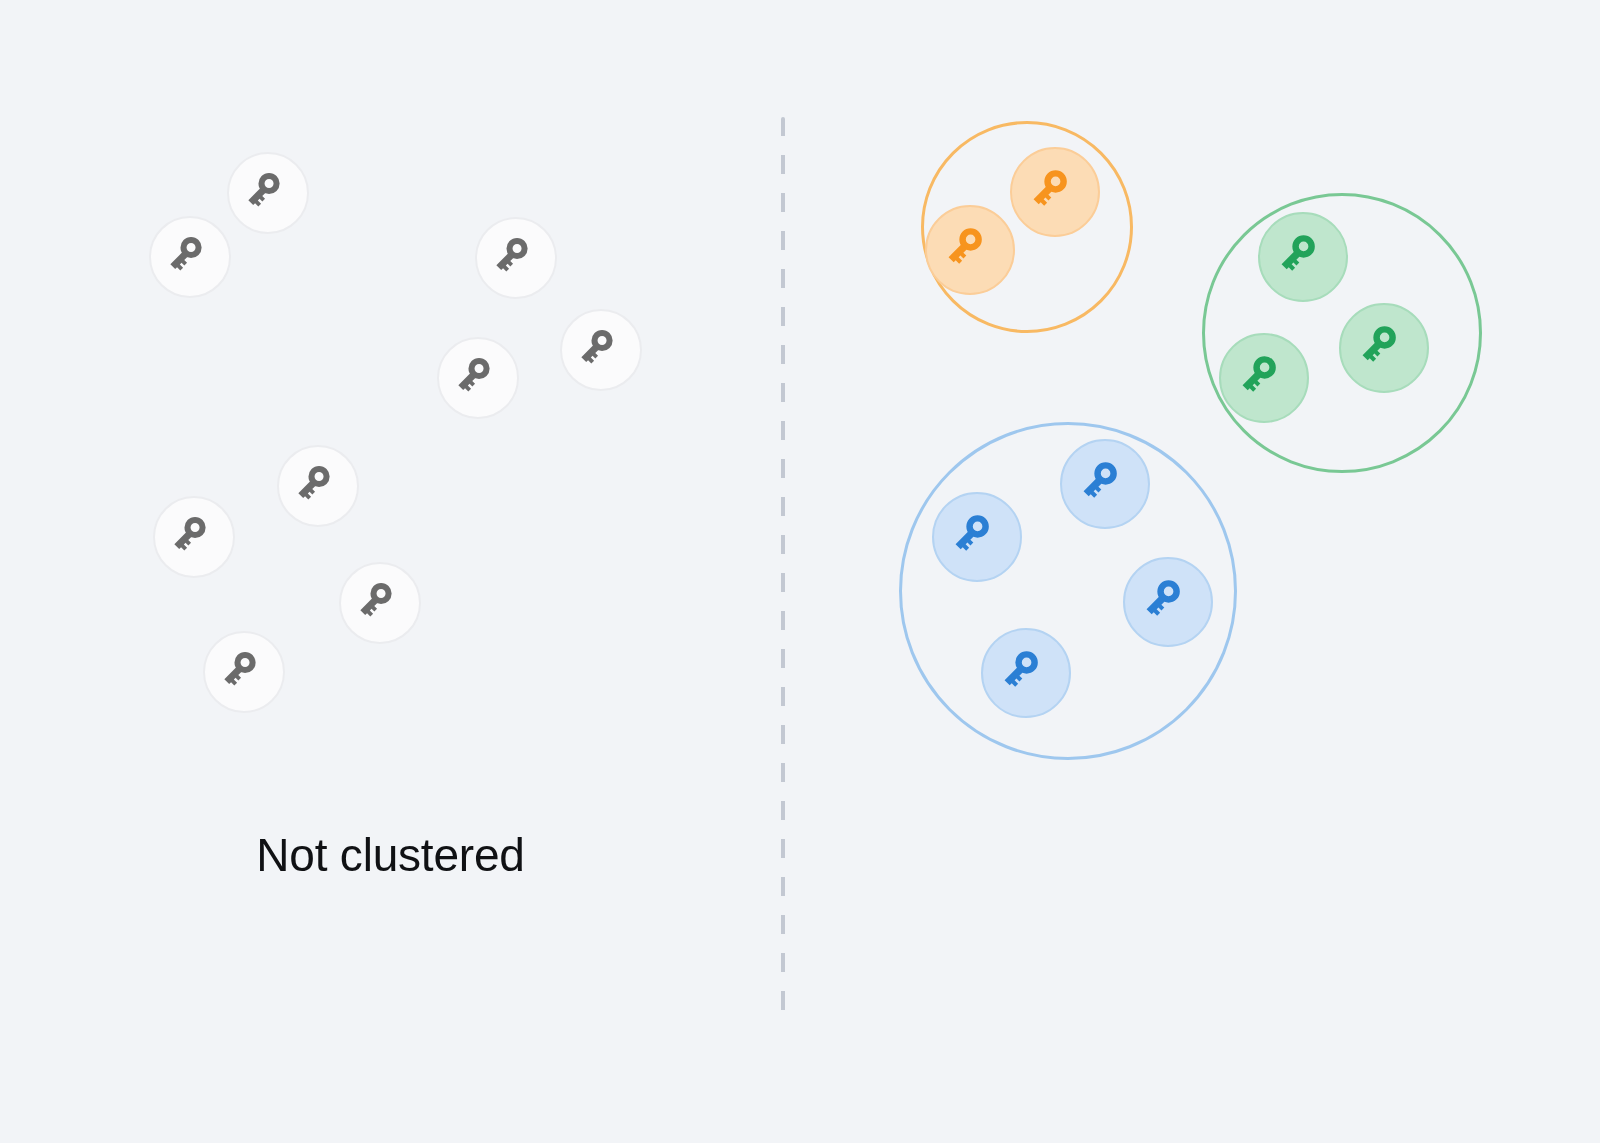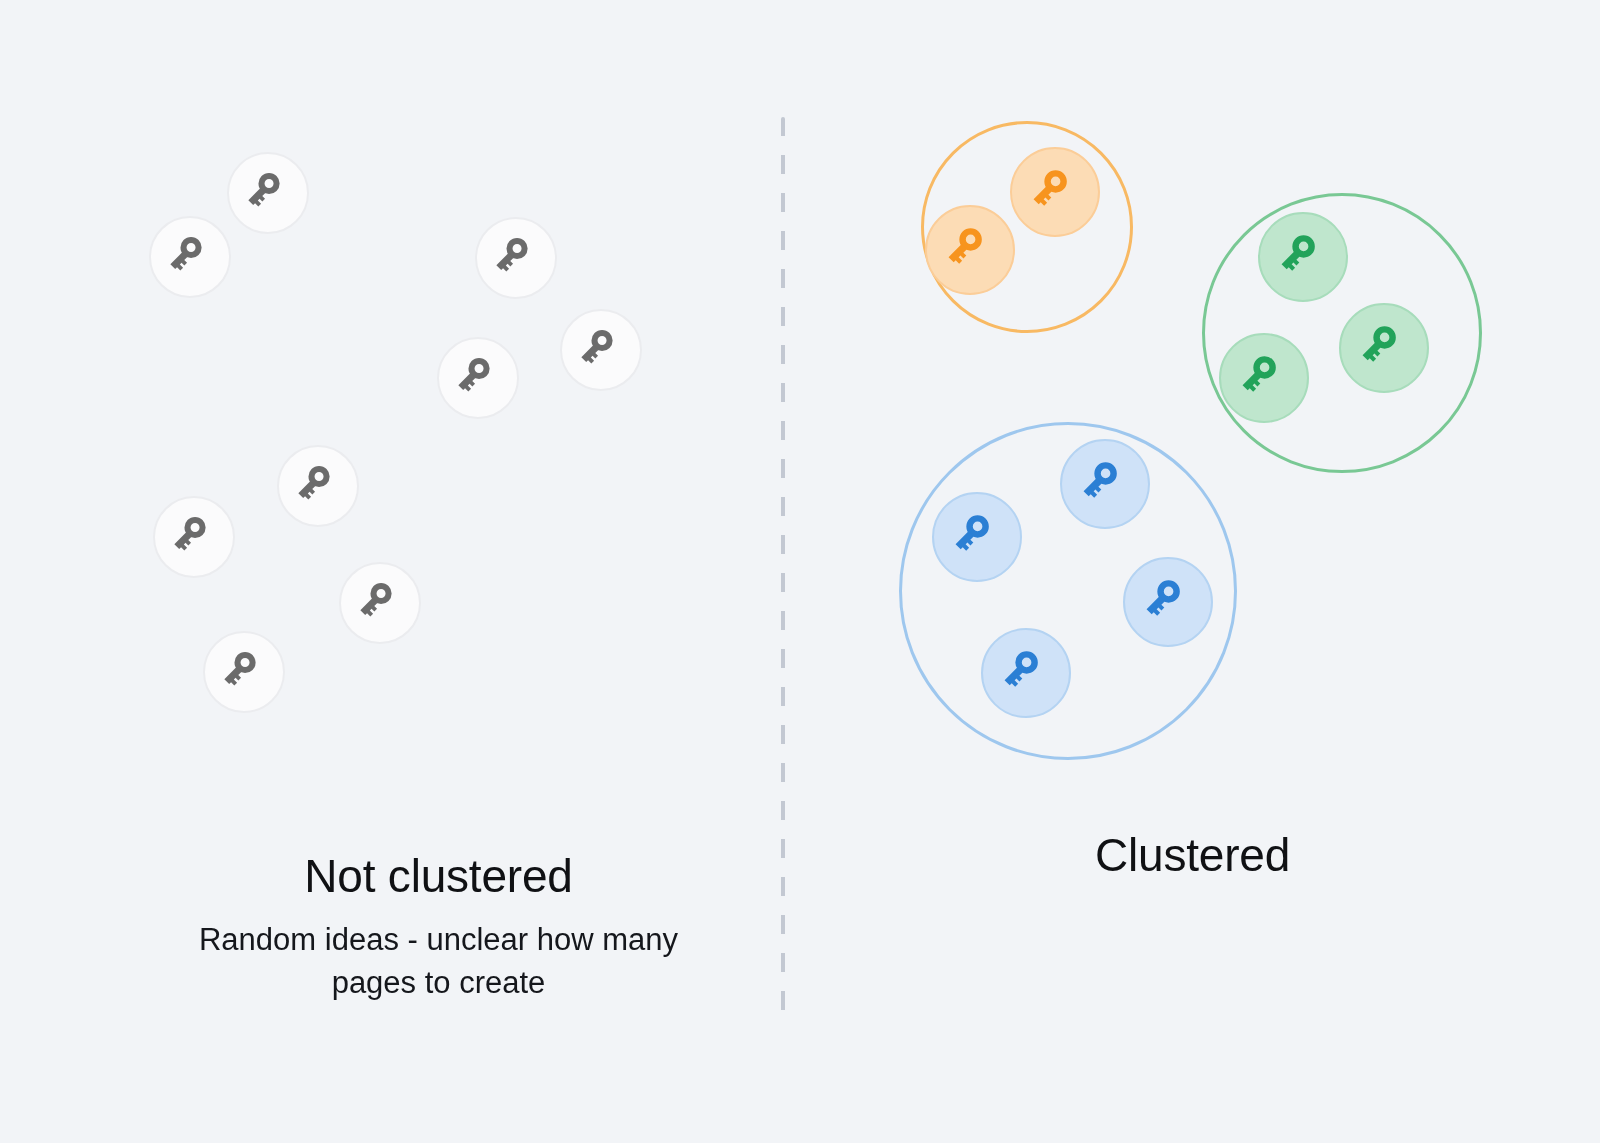--- a/index.html
+++ b/index.html
@@ -87,21 +87,21 @@
   .ring.green  { border: 3px solid #79c894; }
   .ring.blue   { border: 3px solid #9ec7ee; }
 
   
   .caption {
     position: absolute;
     left: 0;
     width: 100%;
     text-align: center;
   }
-  .caption.left-cap  { top: 849px; padding-left: 48px; }
+  .caption.left-cap  { top: 828px; }
   .caption.right-cap { top: 828px; }
 
   .caption-title {
     font-size: 46px;
     font-weight: 400;
     color: #101114;
     line-height: 1.18;
     letter-spacing: -0.2px;
     margin: 0;
   }
@@ -189,21 +189,20 @@
           <svg width="47" height="47" viewBox="0 0 24 24">
             <g transform="rotate(-45 12 12)" fill="#6b6b6b">
               <path d="M15.8 3.2a5.4 5.4 0 1 0 0 10.8 5.4 5.4 0 0 0 0-10.8zm0 3.1a2.3 2.3 0 1 1 0 4.6 2.3 2.3 0 0 1 0-4.6z"></path>
               <path d="M11.05 7.15H2.3v3.5h1.35v2.35h2.0V10.65h1.25v2.0h1.95v-2.0h2.2z"></path>
             </g>
           </svg>
         </div>
       </div>
     <div class="caption left-cap">
       <div class="caption-title">Not clustered</div>
-      <div class="caption-sub">Random ideas - unclear how many pages to create</div>
     </div>
   </div>
 
   <div class="divider"></div>
 
   <div class="panel right">
     <div class="plot" id="right-plot">
         <div class="ring orange" style="left: 136px; top: 121px; width: 212px; height: 212px;"></div>
         <div class="chip orange" style="left: 225px; top: 147px; width: 90px; height: 90px;">
           <svg width="50" height="50" viewBox="0 0 24 24">
@@ -274,17 +273,16 @@
         <div class="chip blue" style="left: 196px; top: 628px; width: 90px; height: 90px;">
           <svg width="50" height="50" viewBox="0 0 24 24">
             <g transform="rotate(-45 12 12)" fill="#2b7fd4">
               <path d="M15.8 3.2a5.4 5.4 0 1 0 0 10.8 5.4 5.4 0 0 0 0-10.8zm0 3.1a2.3 2.3 0 1 1 0 4.6 2.3 2.3 0 0 1 0-4.6z"></path>
               <path d="M11.05 7.15H2.3v3.5h1.35v2.35h2.0V10.65h1.25v2.0h1.95v-2.0h2.2z"></path>
             </g>
           </svg>
         </div>
       </div>
     <div class="caption right-cap">
-      <div class="caption-title">Clustered</div>
     </div>
   </div>
 
 </div>
 
 </body></html>

